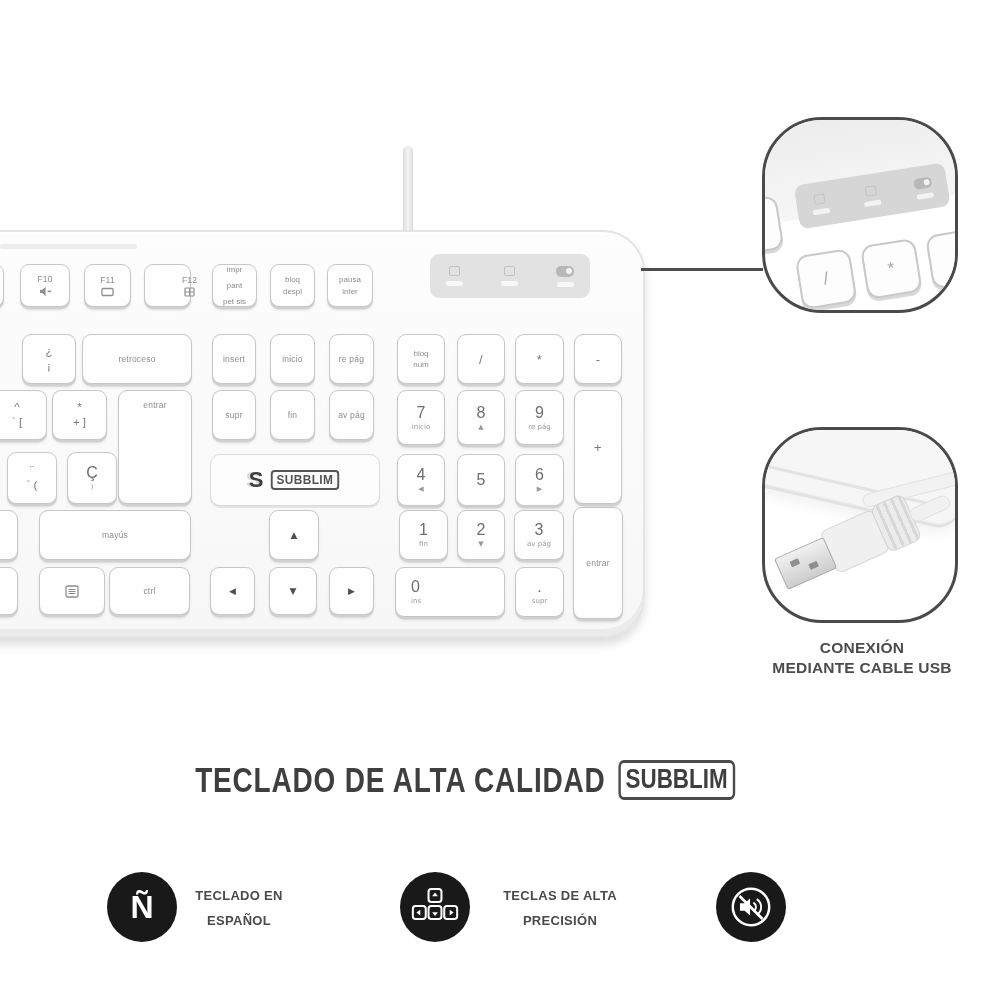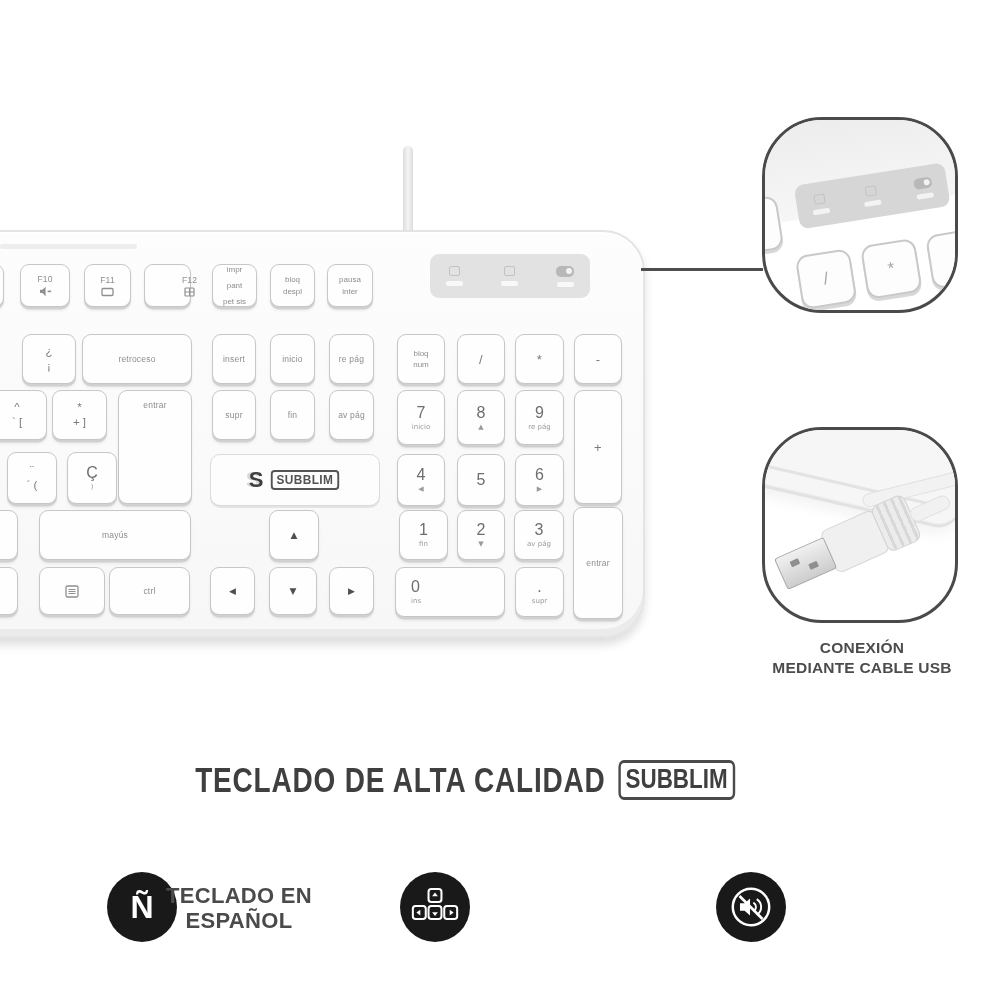--- a/index.html
+++ b/index.html
@@ -97,21 +97,21 @@
   .heading-text{font-size:35px;color:#3f3f3f;font-weight:bold;letter-spacing:1px;}
   .badge{border:3px solid #4a4a4a;border-radius:7px;padding:0 6px 2px;font-size:28px;font-weight:bold;color:#3f3f3f;}
 
   
   .fcircle{position:absolute;width:70px;height:70px;border-radius:50%;background:#191919;
     display:flex;align-items:center;justify-content:center;color:#fff;}
   .fcircle.f1{left:107px;top:872px;}
   .fcircle.f2{left:400px;top:872px;}
   .fcircle.f3{left:716px;top:872px;}
   .fsymbol{font-size:32px;font-weight:bold;line-height:32px;}
-  .flabel{position:absolute;width:180px;text-align:center;font-size:22px;font-weight:bold;color:#4a4a4a;
+  .flabel{position:absolute;width:180px;text-align:center;font-size:13px;font-weight:bold;color:#4a4a4a;
     line-height:25px;white-space:pre-line;letter-spacing:.3px;top:883px;}
   .flabel.l1{left:149px;}
   .flabel.l2{left:470px;}
   .flabel.l3{left:772px;}
 </style>
 </head>
 <body>
 
 <div class="stage">
 
@@ -375,20 +375,22 @@
       <rect x="19" y="2.5" width="14" height="14" rx="3" fill="none" stroke="#fff" stroke-width="2.2"></rect>
       <path d="M26 6.2l3.1 4.2h-6.2z" fill="#fff"></path>
       <rect x="2" y="21" width="14" height="14" rx="3" fill="none" stroke="#fff" stroke-width="2.2"></rect>
       <path d="M5.8 28l4.3-3.1v6.2z" fill="#fff"></path>
       <rect x="19" y="21" width="14" height="14" rx="3" fill="none" stroke="#fff" stroke-width="2.2"></rect>
       <path d="M26 31.8l-3.1-4.2h6.2z" fill="#fff"></path>
       <rect x="36" y="21" width="14" height="14" rx="3" fill="none" stroke="#fff" stroke-width="2.2"></rect>
       <path d="M46.2 28l-4.3-3.1v6.2z" fill="#fff"></path>
     </svg>
   </div>
+  <div class="flabel l2">TECLAS DE ALTA
+PRECISIÓN</div>
 
   <div class="fcircle f3">
     <svg width="46" height="46" viewBox="0 0 48 48">
       <circle cx="24" cy="24" r="19" fill="none" stroke="#fff" stroke-width="2.6"></circle>
       <path d="M12.5 20v8h4.8l5.7 4.8V15.2L17.3 20z" fill="#fff"></path>
       <path d="M26.5 19.4c1.7 1.1 2.7 2.8 2.7 4.6s-1 3.5-2.7 4.6" fill="none" stroke="#fff" stroke-width="2"></path>
       <path d="M30 15.8c2.9 1.9 4.6 4.8 4.6 8.2s-1.7 6.3-4.6 8.2" fill="none" stroke="#fff" stroke-width="2"></path>
       <line x1="12" y1="12.5" x2="36" y2="36.5" stroke="#fff" stroke-width="2.8"></line>
     </svg>
   </div>

